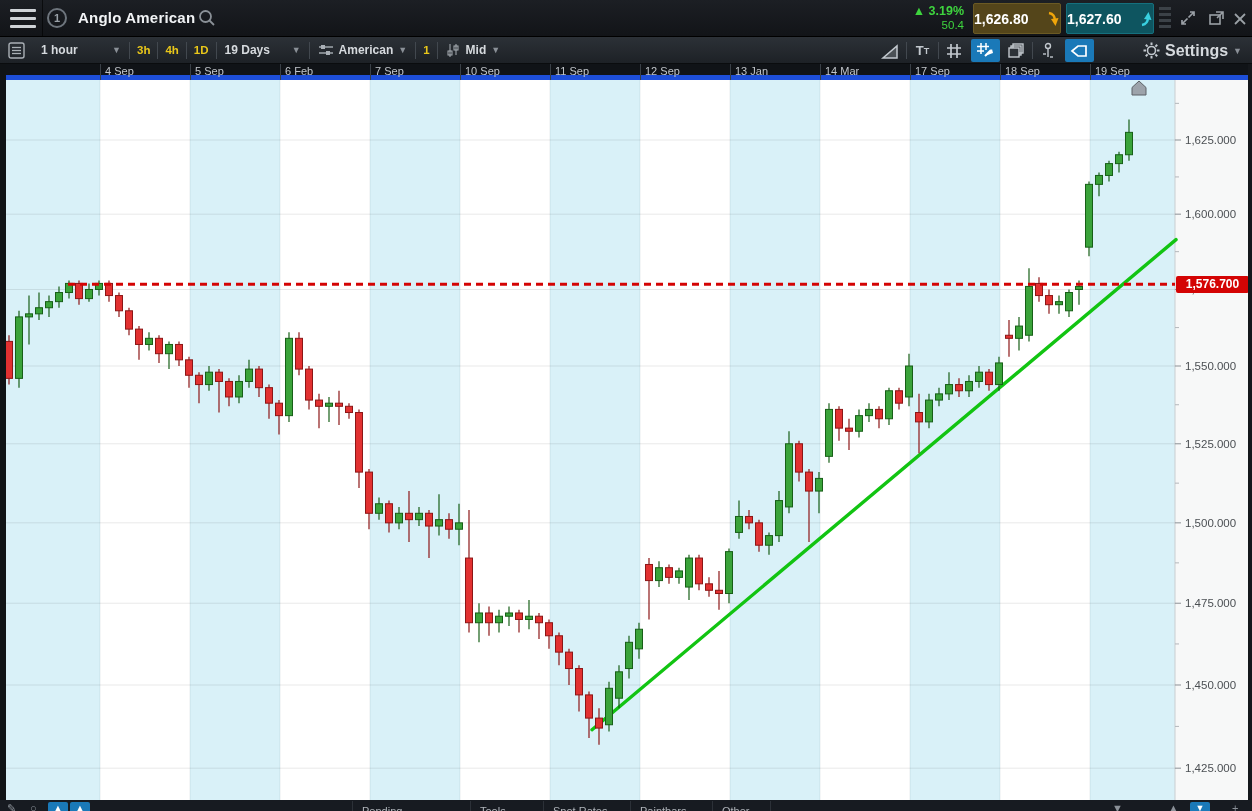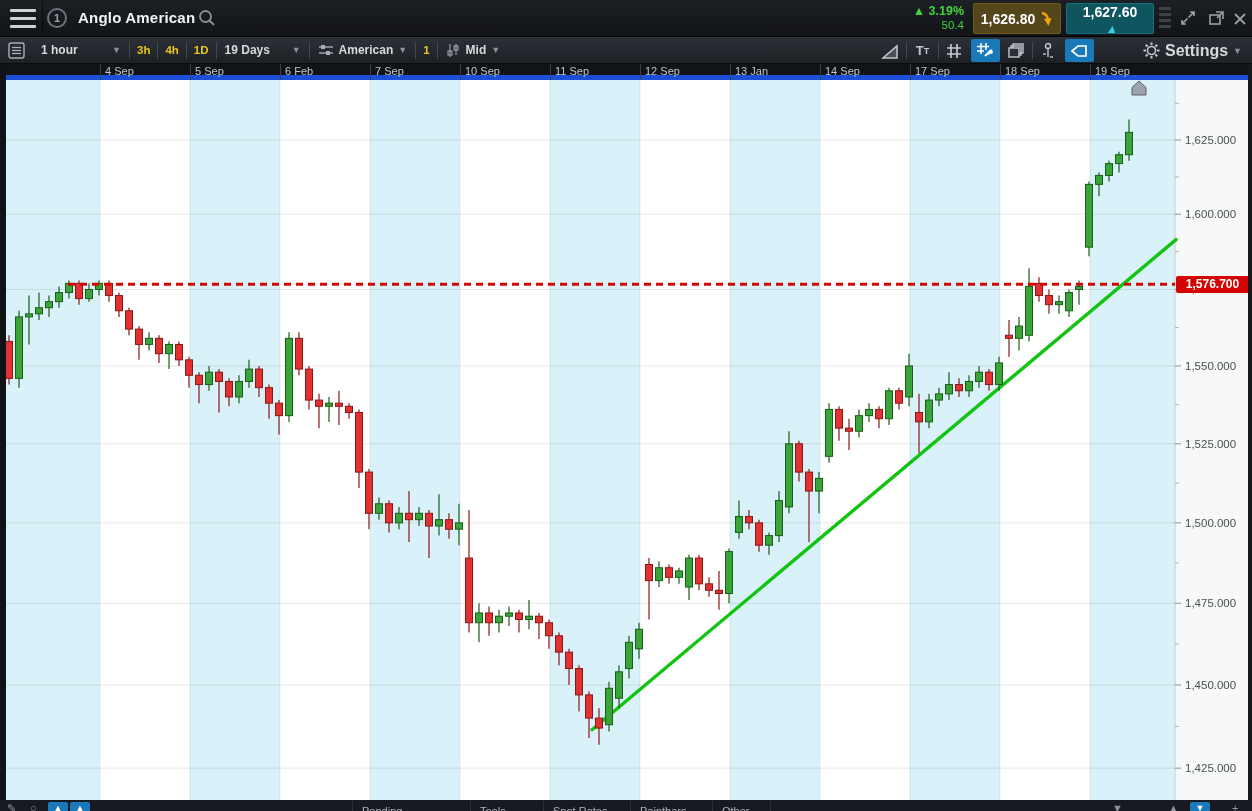--- a/index.html
+++ b/index.html
@@ -15,24 +15,24 @@
   .hamburger div { height:3px; background:#cfd3d7; margin-bottom:5px; border-radius:1px; }
   .circle-one { position:absolute; left:47px; top:8px; width:20px; height:20px; border:2px solid #6e757d;
     border-radius:50%; color:#9aa1a8; font-size:11px; line-height:17px; text-align:center; font-weight:bold; }
   #instrument-title { position:absolute; left:78px; top:9px; color:#f1f3f5; font-size:15px; font-weight:bold; letter-spacing:.2px; }
   .search-ic { position:absolute; left:198px; top:9px; }
   .topbar-divider { position:absolute; top:0; width:1px; height:37px; background:#000; opacity:.6; }
   .change-block { position:absolute; right:288px; top:4px; text-align:right; color:#3ed43e; line-height:14px; }
   .change-block .pct { font-size:12.5px; font-weight:bold; }
   .change-block .pts { font-size:11.5px; }
   .price-btn { position:absolute; top:3px; width:88px; height:31px; border-radius:2px;
-    display:flex; align-items:center; justify-content:center; gap:5px;
+    display:flex; align-items:center; justify-content:space-between; gap:5px;
     color:#fff; font-size:14px; font-weight:bold; cursor:pointer; }
   #sell-btn { left:973px; background:#54451a; border:1px solid #6b5a24; }
-  #buy-btn  { left:1066px; background:#0e5560; border:1px solid #15707e;flex-direction:column; }
+  #buy-btn  { left:1066px; background:#0e5560; border:1px solid #15707e; }
   .grip { position:absolute; left:1159px; top:7px; width:12px; height:24px; cursor:pointer; }
   .grip div { height:3px; background:#3c4248; margin-bottom:3px; }
   .win-ic { position:absolute; top:8px; width:22px; height:22px; cursor:pointer; }
   
   #toolbar { position:absolute; left:0; top:37px; width:1252px; height:27px;
     background:linear-gradient(#2c3137,#1d2126); border-bottom:1px solid #0a0c0e;
     display:flex; align-items:center; color:#c9ced3; font-size:12px; }
   .tb-item { display:flex; align-items:center; gap:5px; padding:0 8px; height:27px; cursor:pointer; white-space:nowrap; }
   .tb-label { color:#d6dade; font-weight:bold; }
   .tb-caret { color:#8a9097; font-size:9px; }
@@ -252,21 +252,21 @@
       <div class="date-label" style="left: 375px;">7 Sep</div>
       <div class="date-sep" style="left: 460px;"></div>
       <div class="date-label" style="left: 465px;">10 Sep</div>
       <div class="date-sep" style="left: 550px;"></div>
       <div class="date-label" style="left: 555px;">11 Sep</div>
       <div class="date-sep" style="left: 640px;"></div>
       <div class="date-label" style="left: 645px;">12 Sep</div>
       <div class="date-sep" style="left: 730px;"></div>
       <div class="date-label" style="left: 735px;">13 Jan</div>
       <div class="date-sep" style="left: 820px;"></div>
-      <div class="date-label" style="left: 825px;">14 Sep</div>
+      <div class="date-label" style="left: 825px;">14 Mar</div>
       <div class="date-sep" style="left: 910px;"></div>
       <div class="date-label" style="left: 915px;">17 Sep</div>
       <div class="date-sep" style="left: 1000px;"></div>
       <div class="date-label" style="left: 1005px;">18 Sep</div>
       <div class="date-sep" style="left: 1090px;"></div>
       <div class="date-label" style="left: 1095px;">19 Sep</div>
     </div>
 
   <div id="chart-area">
     <svg id="chart-svg" width="1252" height="720" viewBox="0 80 1252 720">

